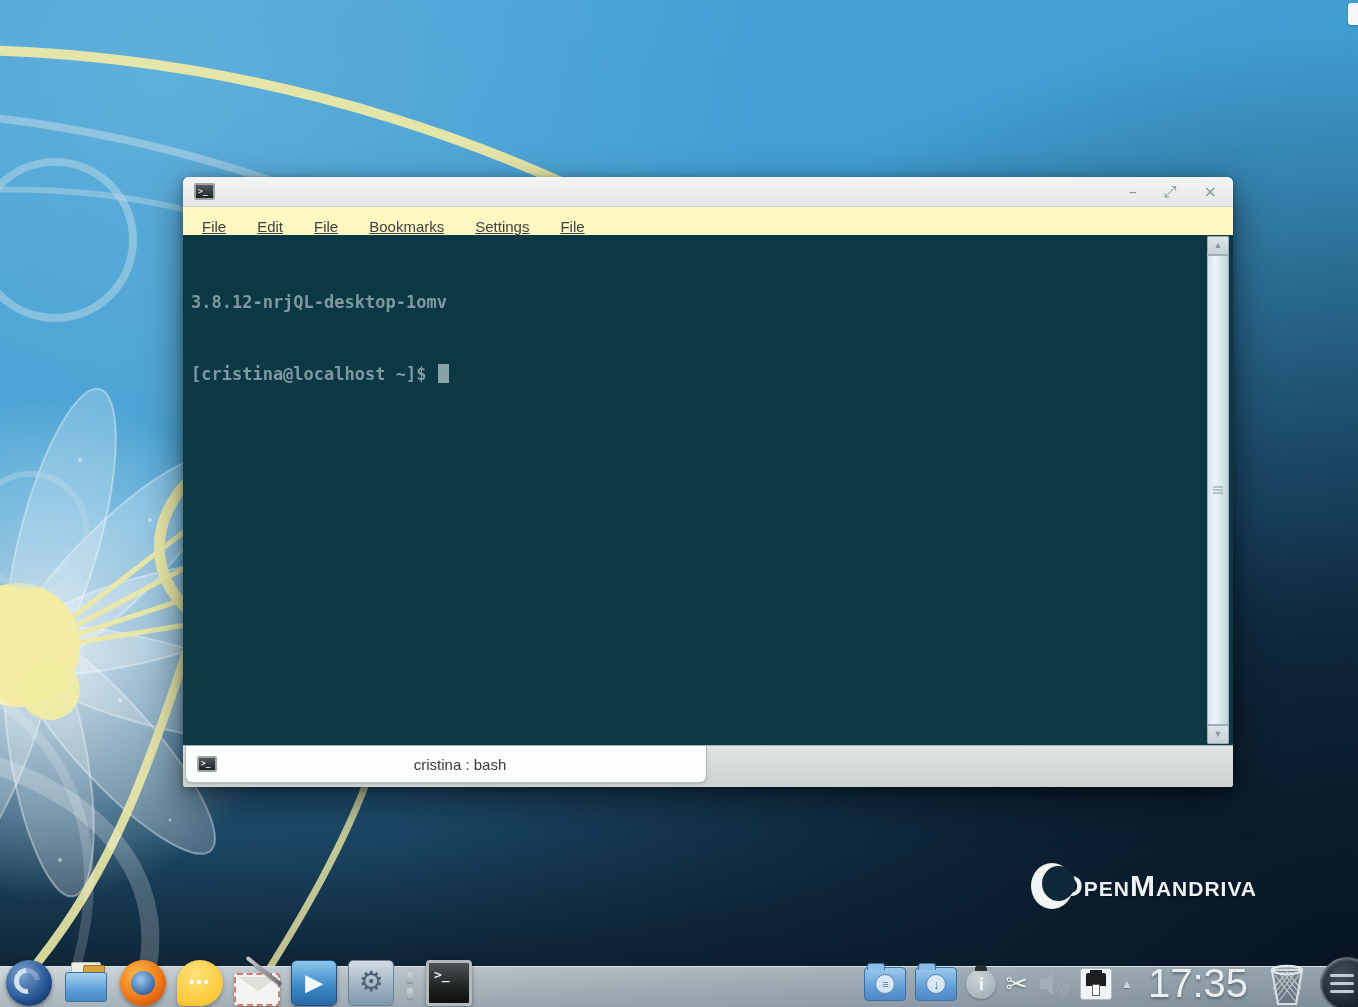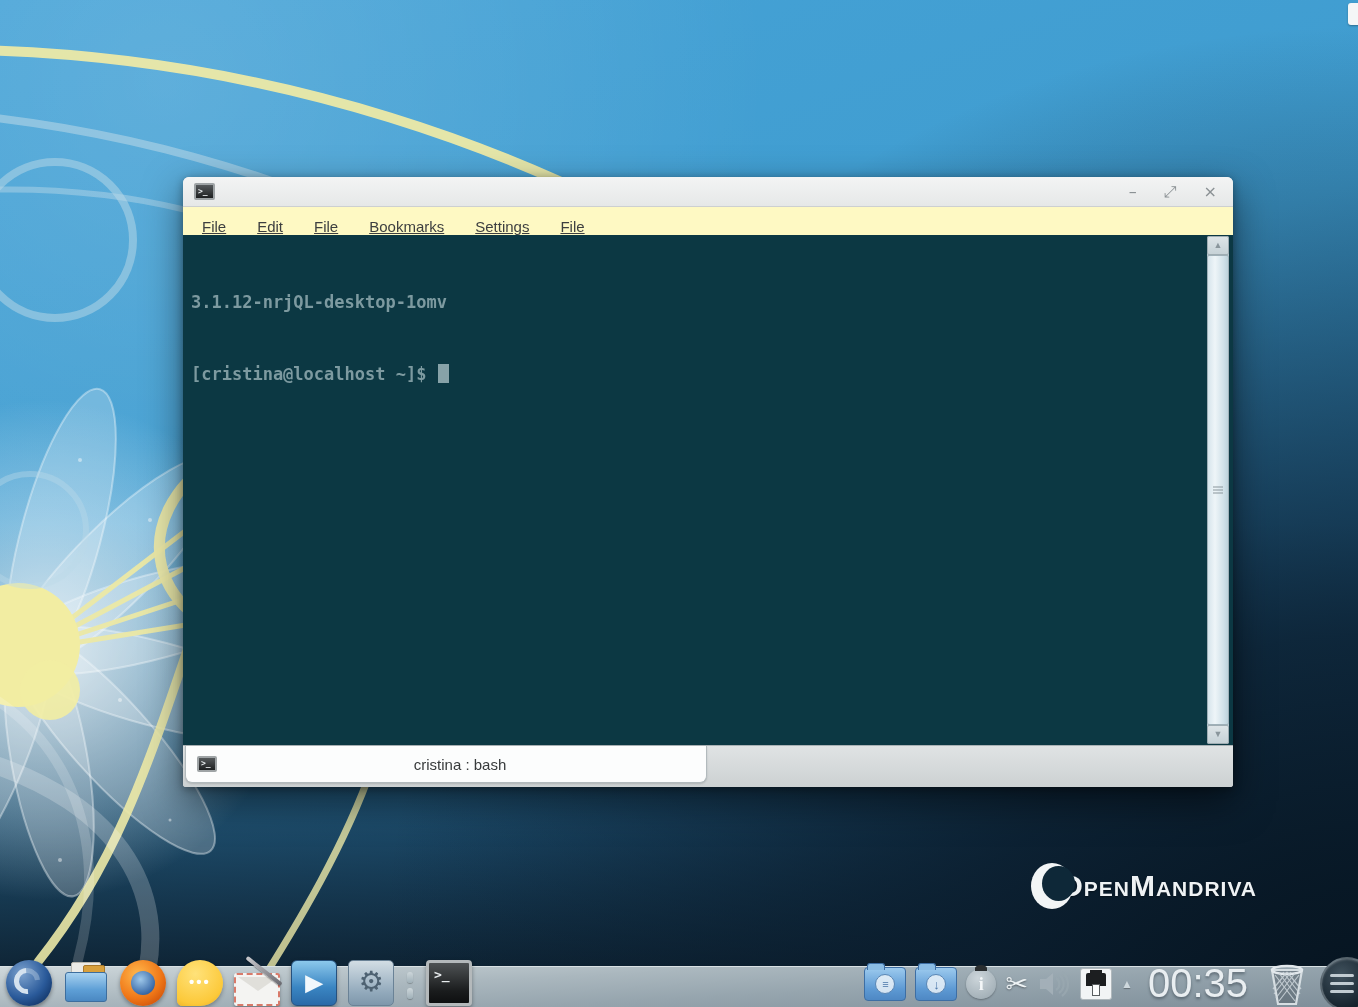--- a/index.html
+++ b/index.html
@@ -230,21 +230,21 @@
       <span class="menu-item">File</span>
       <span class="menu-item">Edit</span>
       <span class="menu-item">File</span>
       <span class="menu-item">Bookmarks</span>
       <span class="menu-item">Settings</span>
       <span class="menu-item">File</span>
     </div>
 
     <div class="term-wrap">
       <div class="term-content">
-        <span class="term-line"><span>3.1.12-nrjQL-desktop-1omv</span></span>
+        <span class="term-line"><span>3.8.12-nrjQL-desktop-1omv</span></span>
         <span class="term-line"><span>[cristina@localhost ~]$</span> <span class="cursor-block"></span></span>
       </div>
       <div class="scrollbar">
         <div class="sb-btn">▲</div>
         <div class="sb-thumb">
           <span class="sb-grip">
               <i></i>
               <i></i>
               <i></i>
             </span>
@@ -310,21 +310,21 @@
       <svg class="ic-volume" viewBox="0 0 34 30">
         <path d="M3 10 v10 h6 l7 6 V4 L9 10 H3 z" fill="#a6b2ba" opacity="0.85"></path>
         <path d="M19 9 a7 7 0 0 1 0 12 M22 6 a11 11 0 0 1 0 18 M25 3 a15 15 0 0 1 0 24" fill="none" stroke="#9aa8b0" stroke-width="2.2" opacity="0.75"></path>
       </svg>
       <div class="ic-printer">
           <u></u>
           <i></i>
           <s></s>
         </div>
       <div class="ic-expander">▲</div>
-      <div class="clock">00:35</div>
+      <div class="clock">17:35</div>
       <svg class="ic-trash" viewBox="0 0 44 46">
         <path d="M7 9 L37 9 L31 43 L13 43 Z" fill="rgba(30,40,48,0.25)" stroke="#d6dee2" stroke-width="2.2"></path>
         <ellipse cx="22" cy="9" rx="15" ry="4" fill="none" stroke="#e2e8ec" stroke-width="2.4"></ellipse>
         <g stroke="#cdd6db" stroke-width="1.2" opacity="0.85">
           <path d="M10 14 L30 40 M14 12 L33 37 M18 11 L35 33 M22 11 L36 28"></path>
           <path d="M34 14 L14 40 M30 12 L11 37 M26 11 L9 33 M22 11 L8 28"></path>
         </g>
       </svg>
       <div class="cashew">
           <i></i>

